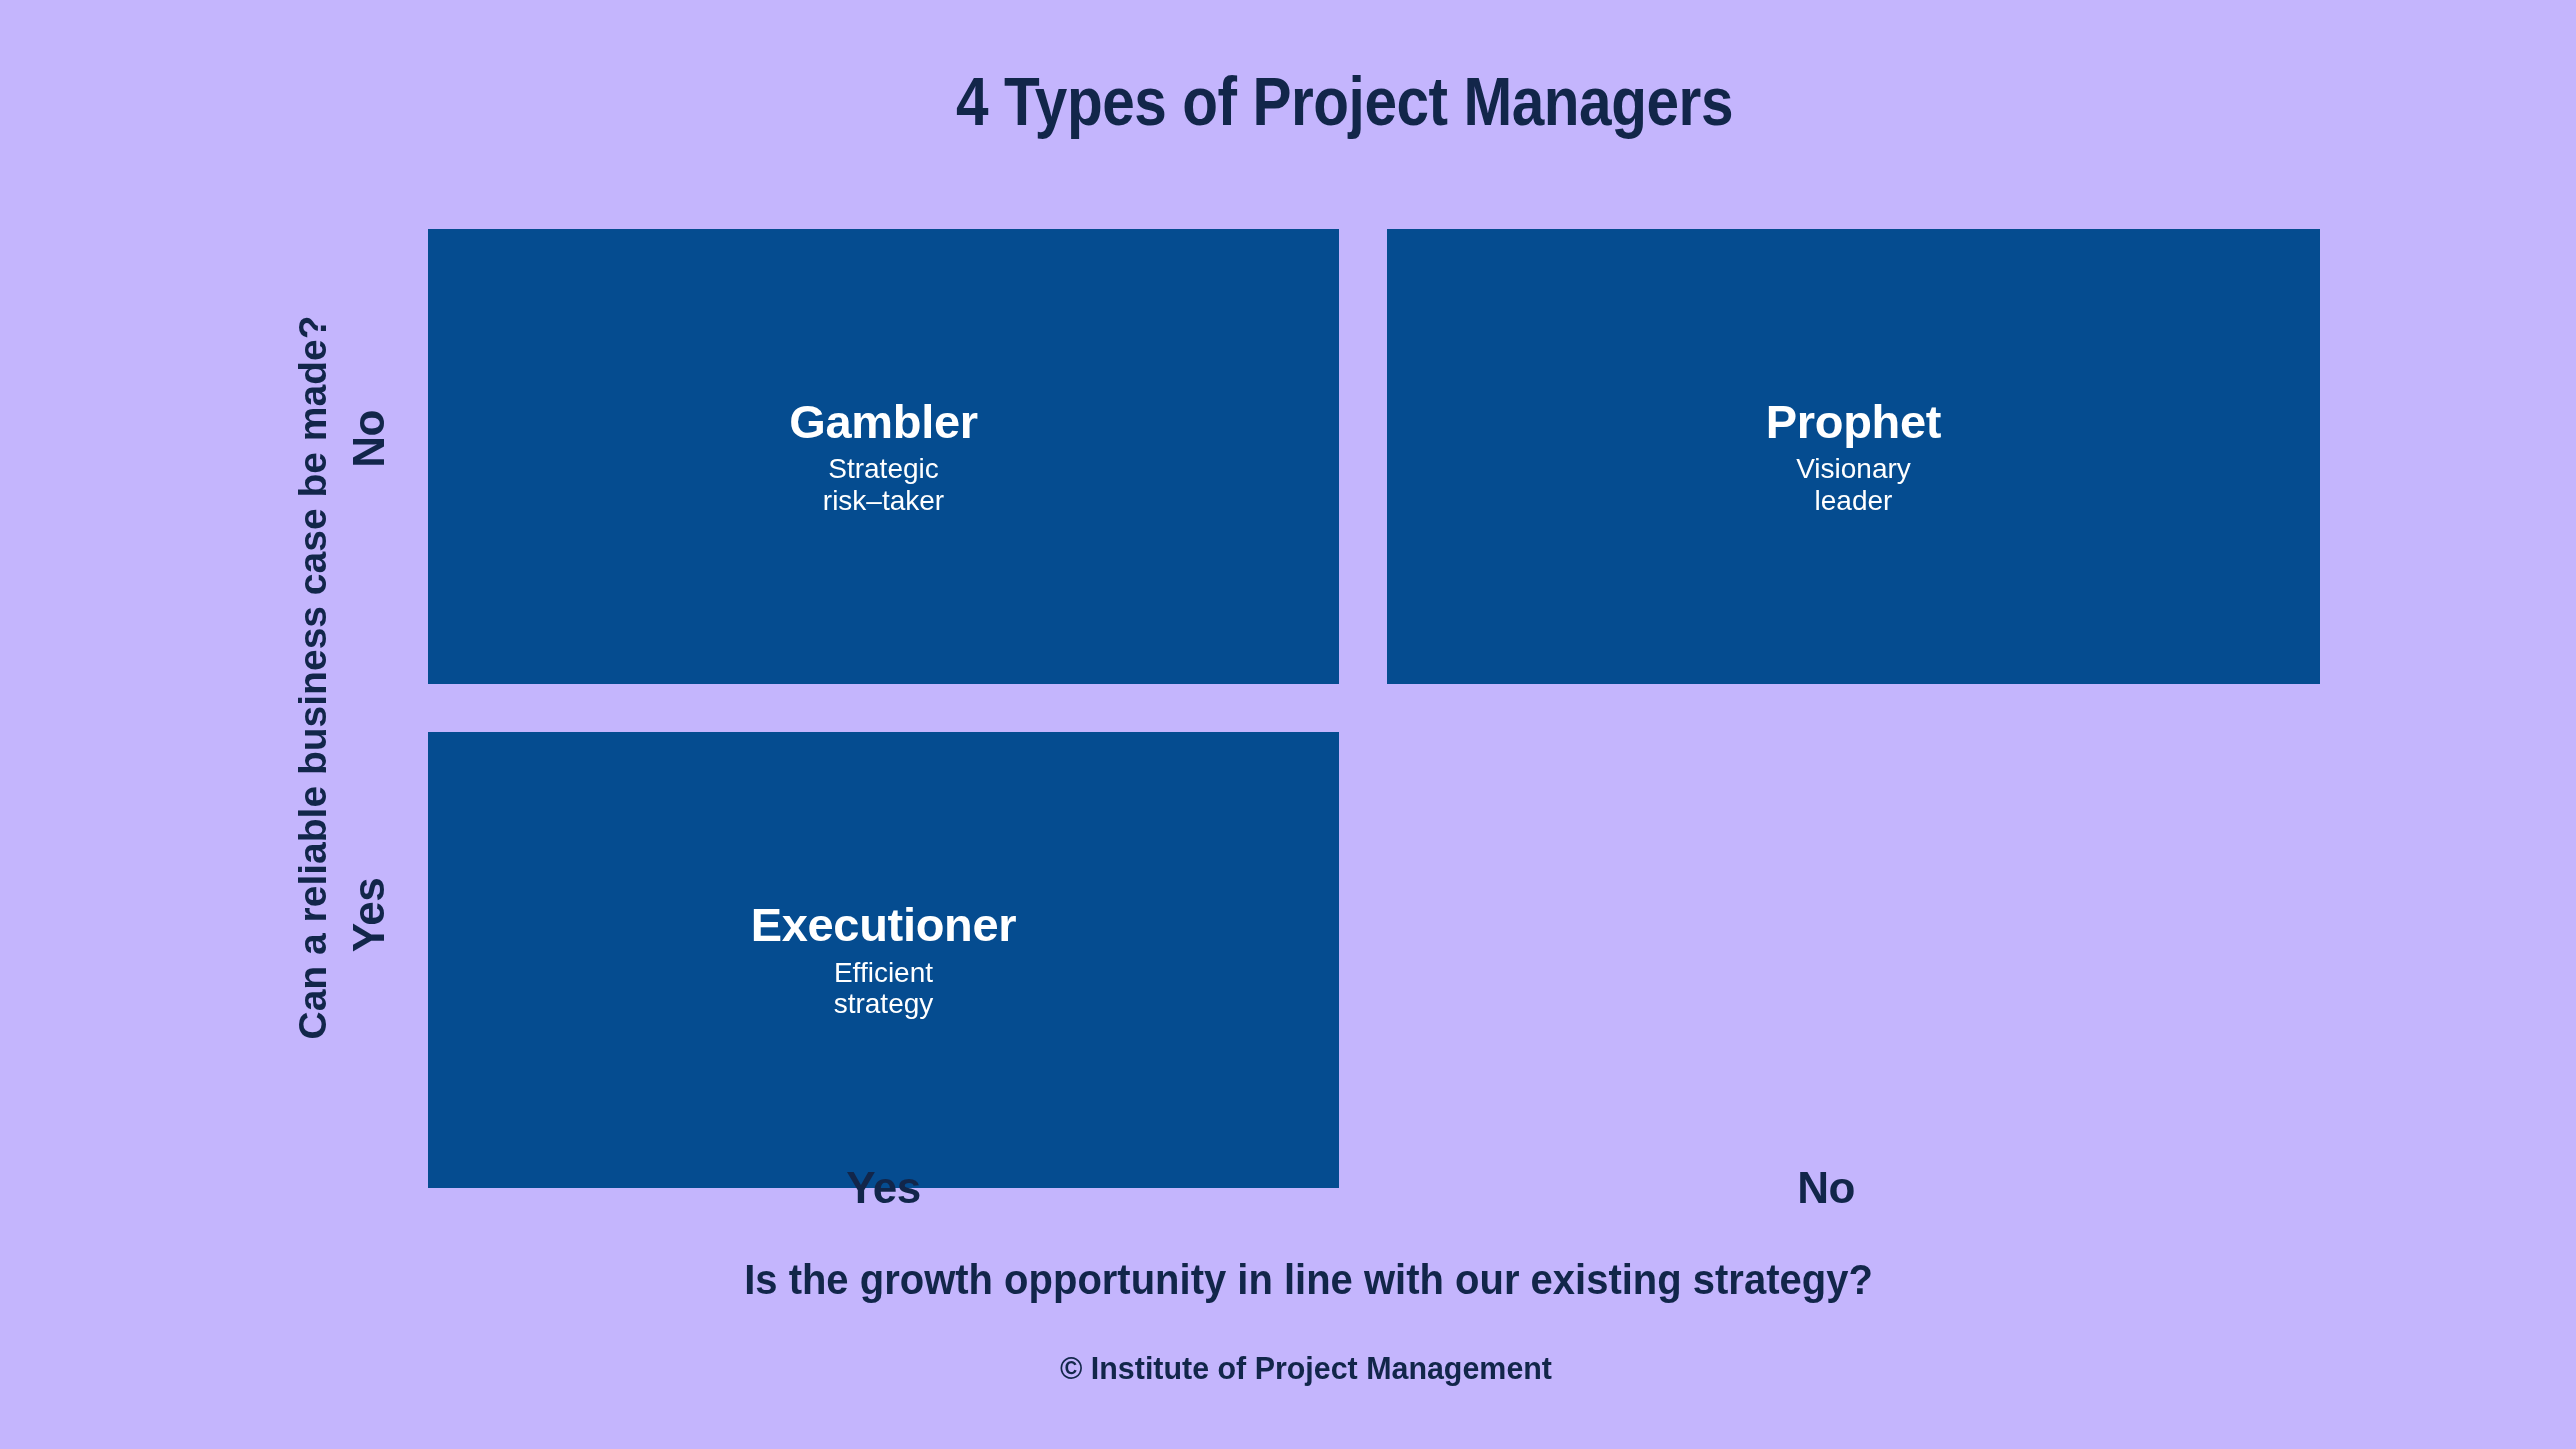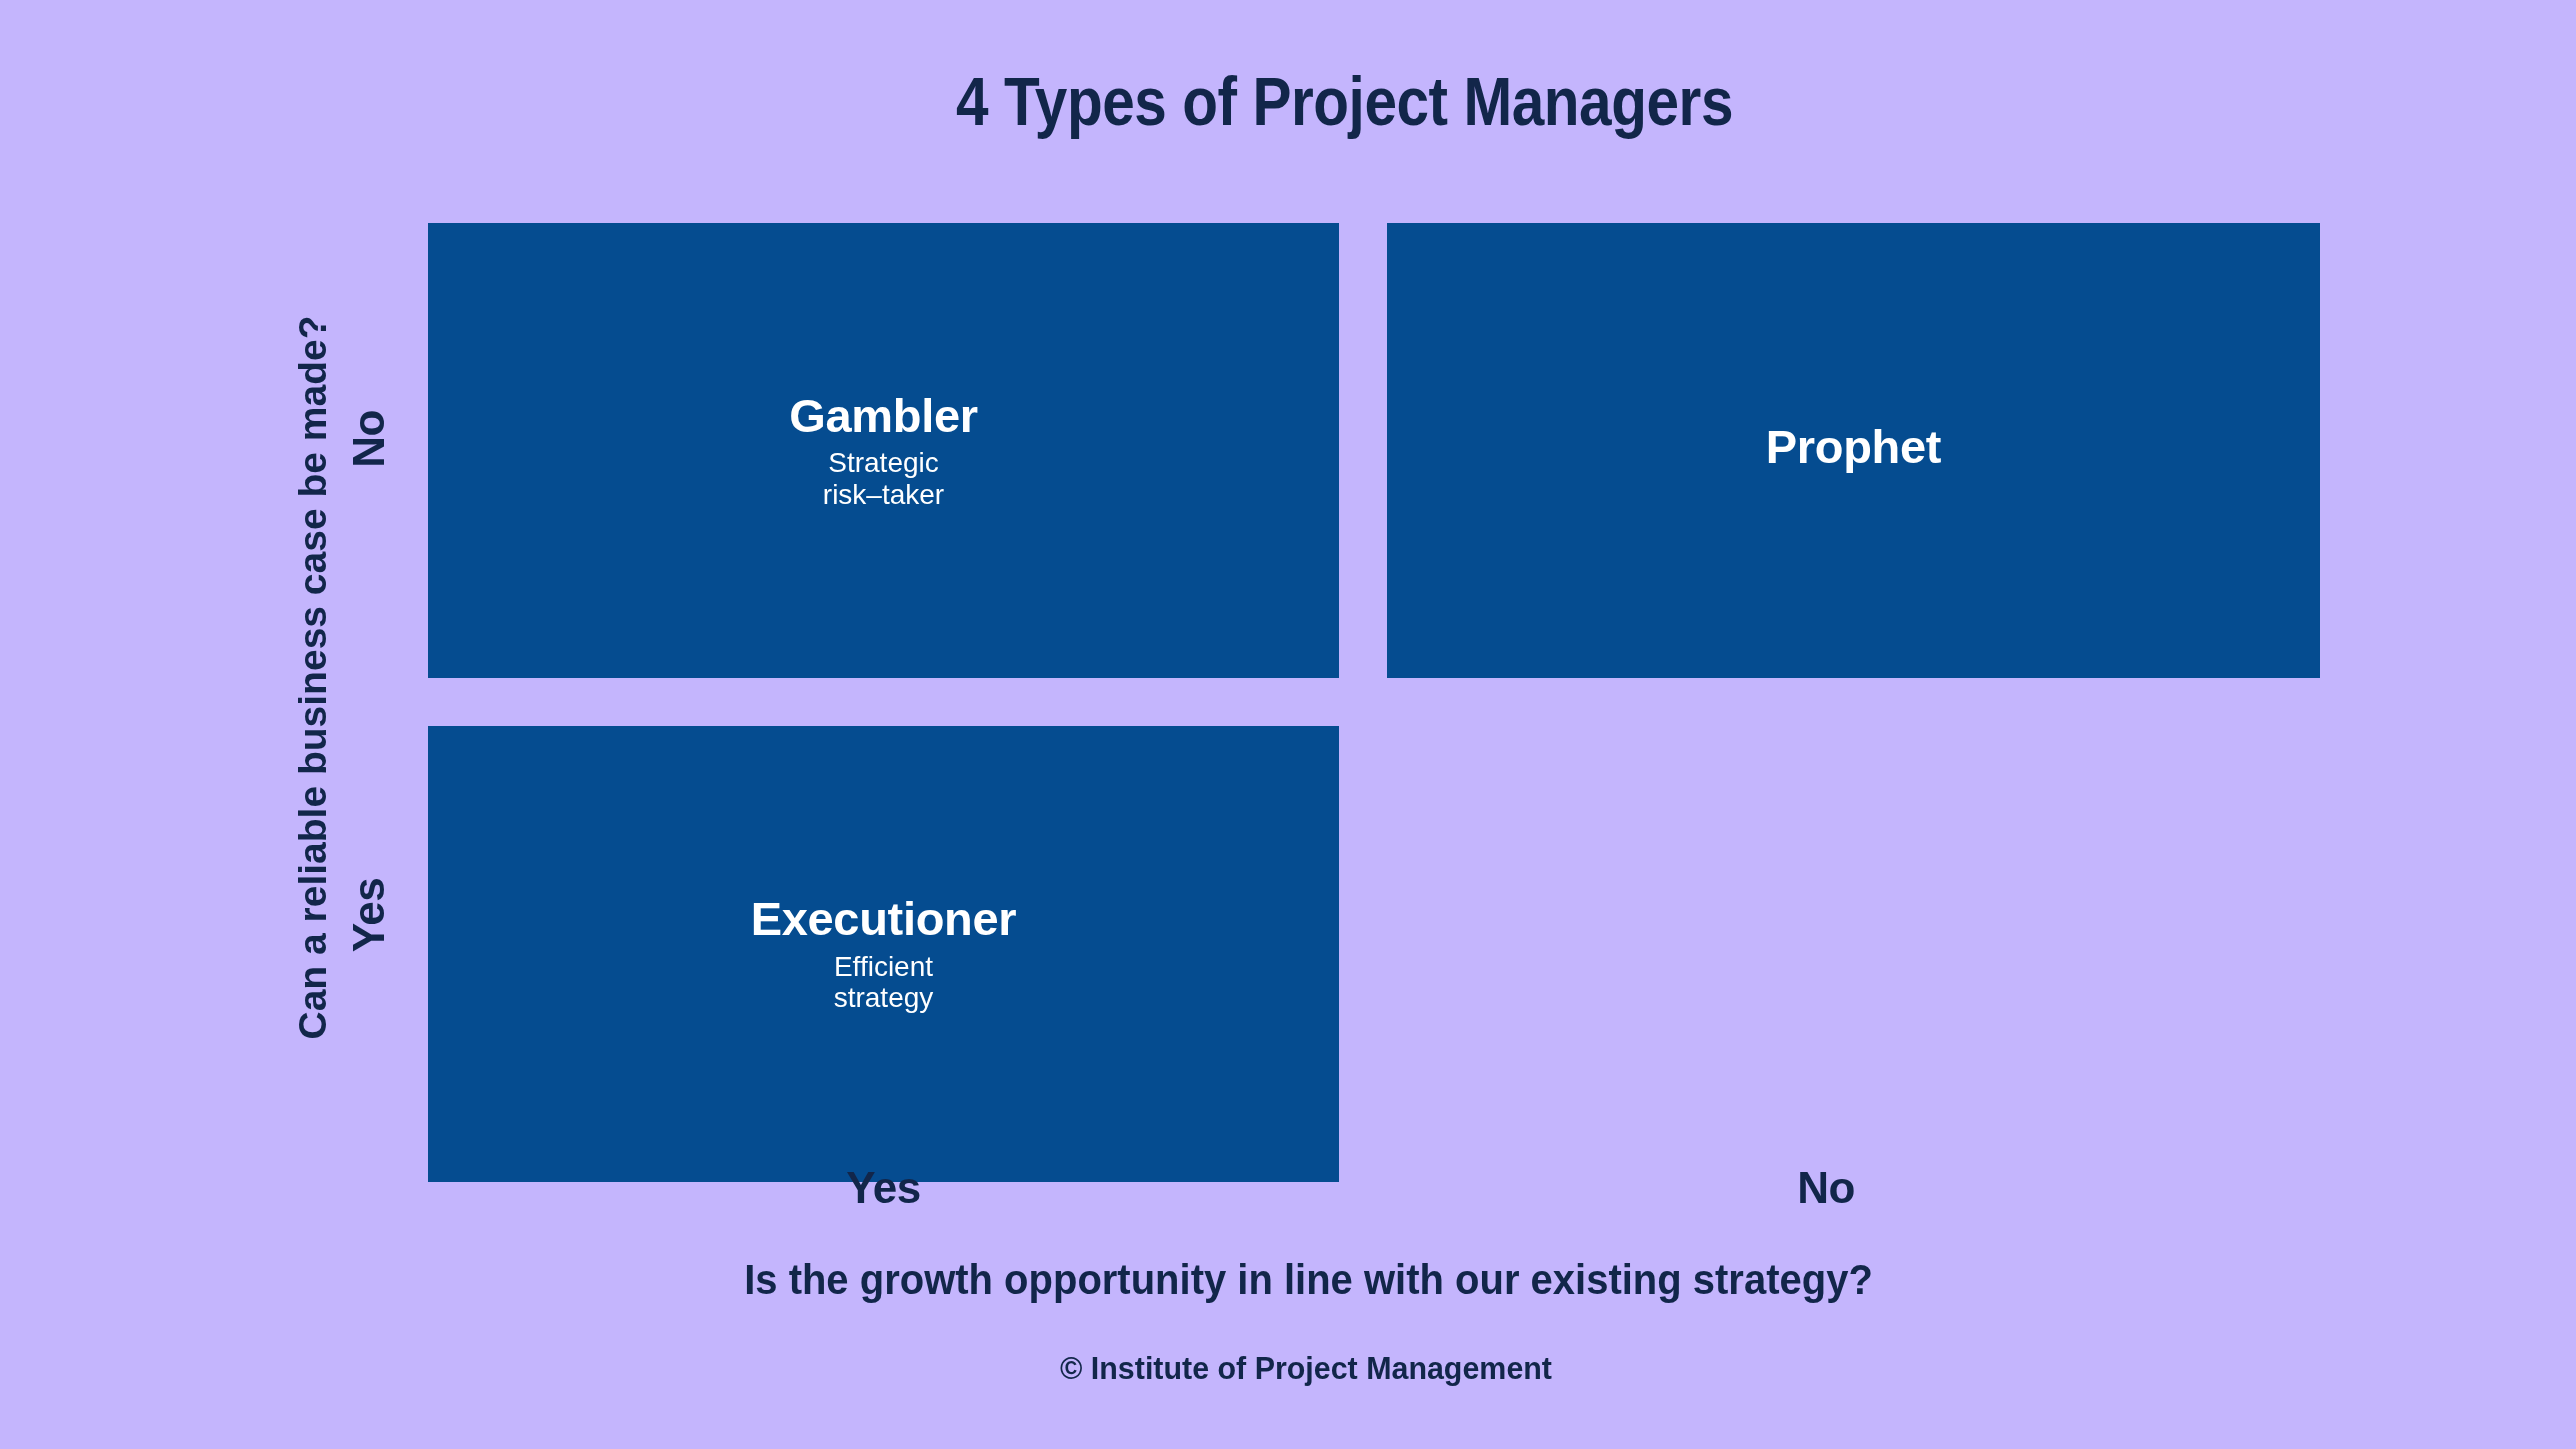--- a/index.html
+++ b/index.html
@@ -73,21 +73,21 @@
     white-space: nowrap;
     letter-spacing: -0.5px;
   }
   #y-tick-no  { top: 211px; }
   #y-tick-yes { top: 687px; }
 
   
   .matrix {
     position: absolute;
     left: 428px;
-    top: 223px;
+    top: 229px;
     width: 1843px;
     height: 788px;
     display: grid;
     grid-template-columns: 911px 933px;
     grid-template-rows: 455px 456px;
     column-gap: 20.6px;
     row-gap: 20px;
     gap: 48px;
   }
 
@@ -183,20 +183,22 @@
   <div class="matrix">
 
     <div class="quadrant">
       <div class="q-title">Gambler</div>
       <div class="q-desc">Strategic
 risk–taker</div>
     </div>
 
     <div class="quadrant">
       <div class="q-title">Prophet</div>
+      <div class="q-desc">Visionary
+leader</div>
     </div>
 
     <div class="quadrant">
       <div class="q-title">Executioner</div>
       <div class="q-desc">Efficient
 strategy</div>
     </div>
 
 
   </div>

